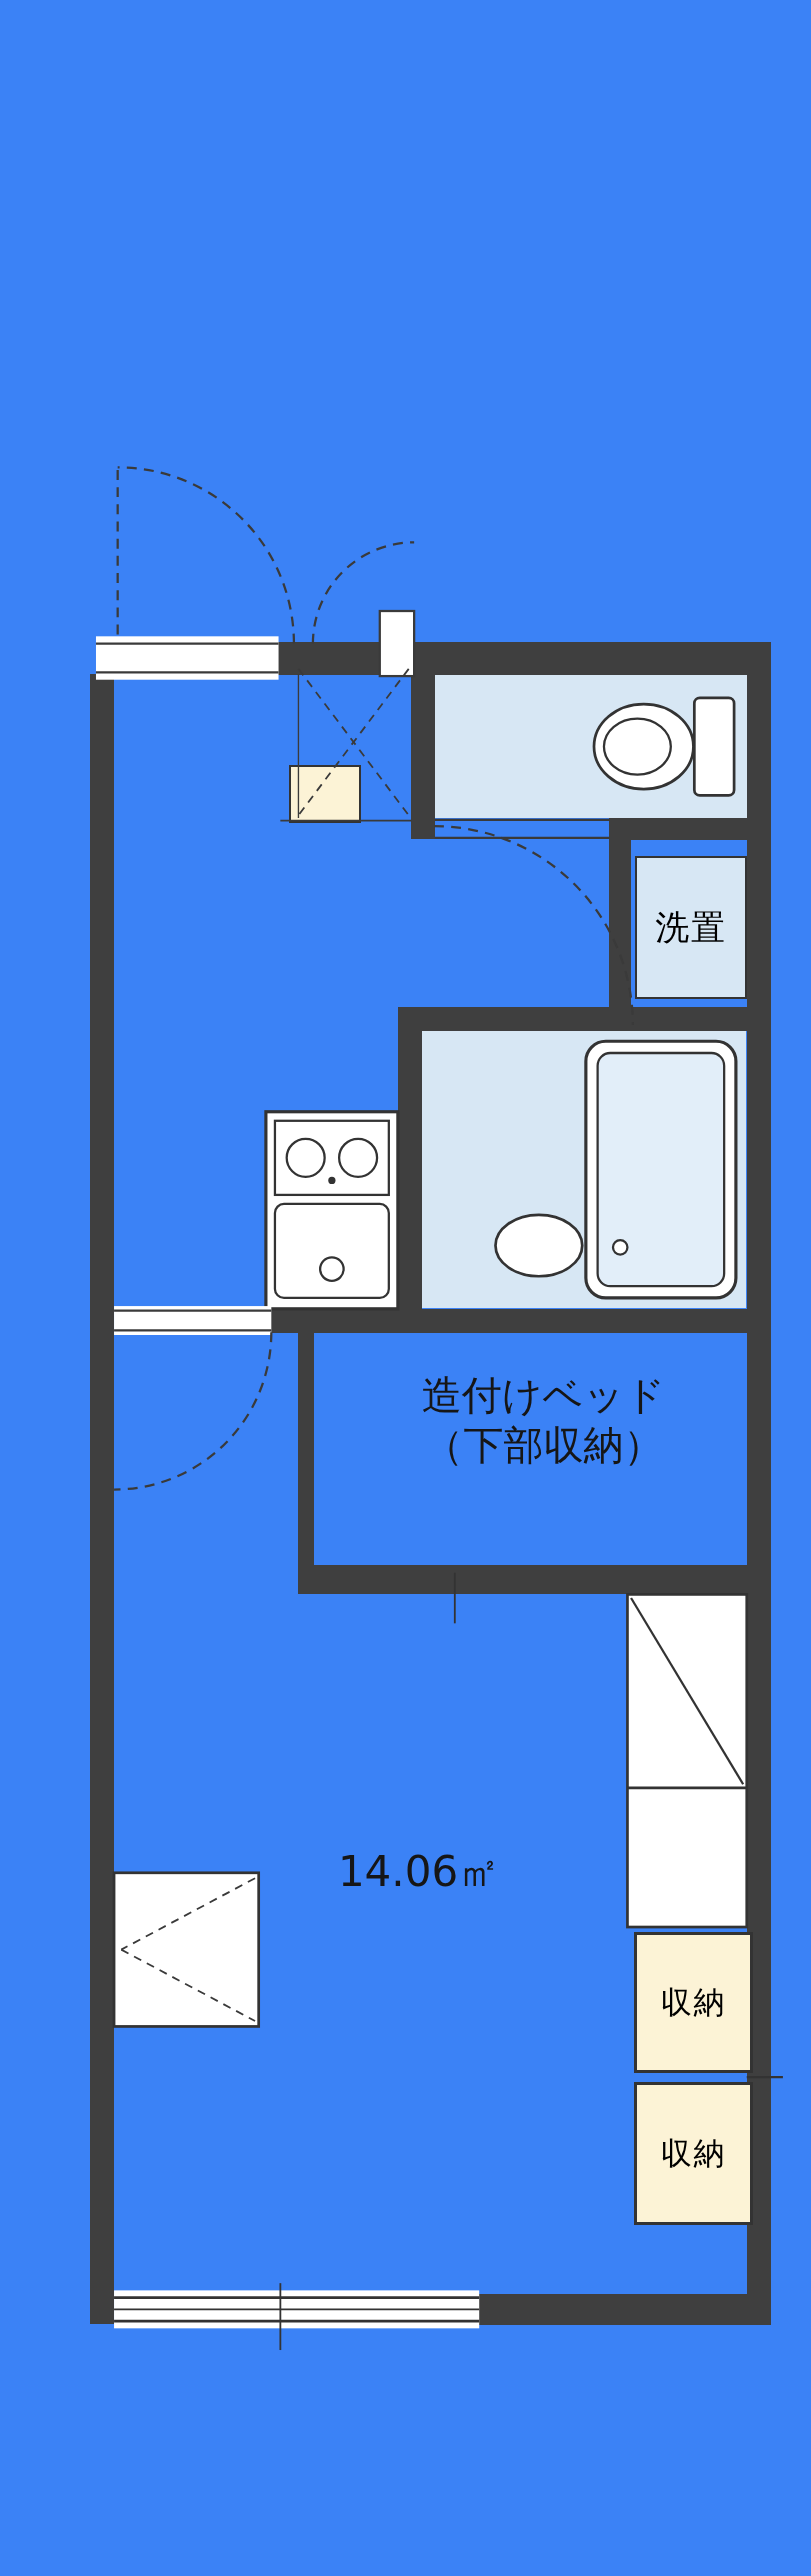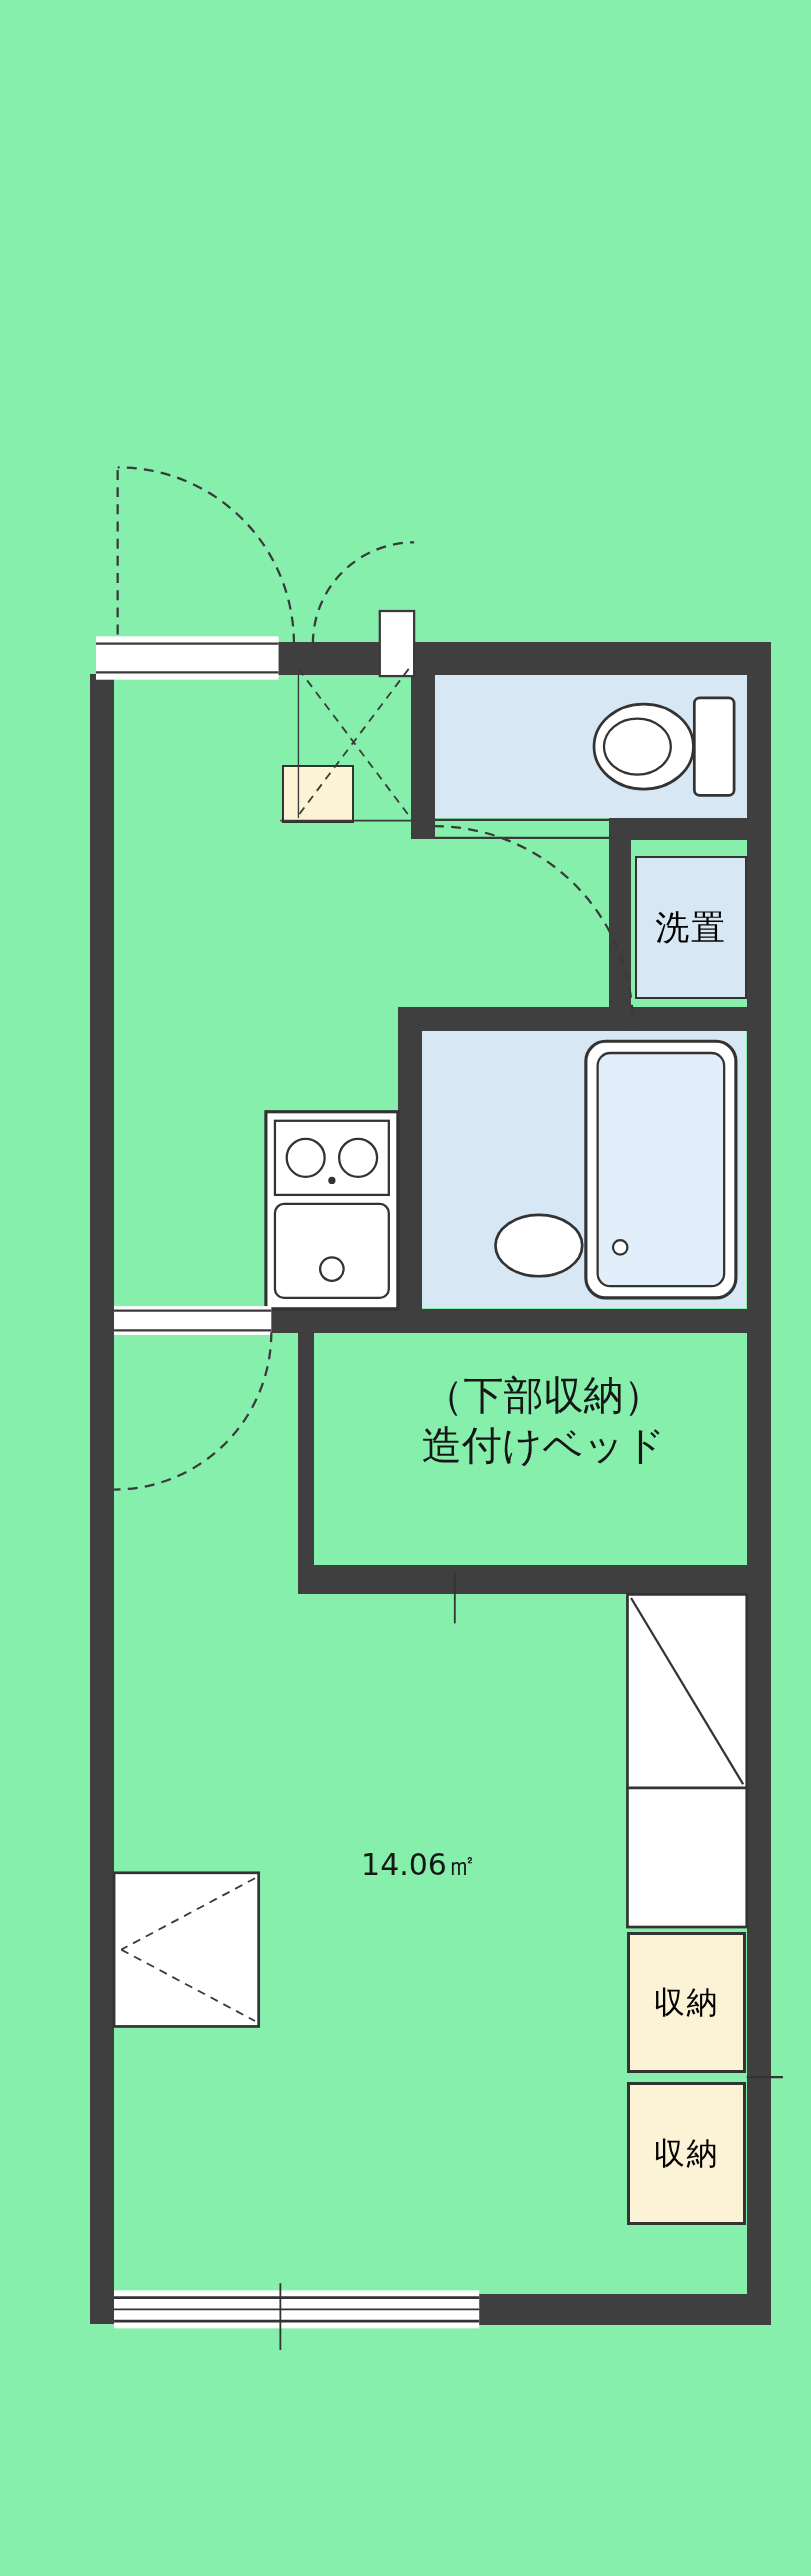--- a/index.html
+++ b/index.html
@@ -3,34 +3,34 @@
 <meta charset="utf-8">
 <style>
   :root{
     --wall:#3f3f3f;
     --line:#333333;
     --water:#d7e7f4;
     --cream:#fcf3d6;
   }
   html,body{margin:0;padding:0;background:#fff;}
   .canvas{
-    position:relative;width:812px;height:2576px;background:#86efac;
+    position:relative;width:812px;height:2576px;background:#3b82f6;
     font-family:"DejaVu Sans","Liberation Sans",sans-serif;overflow:hidden;
   }
   .wall{position:absolute;background:var(--wall);}
   .room{position:absolute;}
   .blue{background:var(--water);}
   .box-blue{position:absolute;background:var(--water);border:2.7px solid var(--line);box-sizing:border-box;display:flex;align-items:center;justify-content:center;}
-  .box-cream{position:absolute;background:var(--cream);border:3.6px solid var(--line);box-sizing:border-box;display:flex;align-items:center;justify-content:center;}
+  .box-cream{position:absolute;background:var(--cream);border:3.6px solid var(--line);box-sizing:border-box;display:flex;align-items:center;justify-content:center;margin-left:7px;}
   .label{position:absolute;color:#161616;text-align:center;line-height:1.25;}
   .lbl-laundry{font-size:34px;letter-spacing:1.8px;}
   .lbl-storage{font-size:31px;letter-spacing:1.8px;}
   .lbl-bed{font-size:40px;}
   .lbl-room-name{font-size:56px;letter-spacing:5.4px;}
-  .lbl-room-area{font-size:30px;}
+  .lbl-room-area{font-size:42px;}
   svg.overlay{position:absolute;left:0;top:0;}
 </style>
 </head>
 <body>
 
 <div class="canvas">
 
   <div class="room blue" style="left:435px;top:674px;width:312px;height:144px;"></div>
   <div class="room blue" style="left:421px;top:1030px;width:325px;height:278px;"></div>
 
@@ -137,22 +137,22 @@
       <line x1="126" y1="2555" x2="530" y2="2555" stroke="#333333" stroke-width="2"></line>
       <line x1="126" y1="2568" x2="530" y2="2568" stroke="#333333" stroke-width="3"></line>
       <line x1="310" y1="2526" x2="310" y2="2600" stroke="#333333" stroke-width="2"></line>
     </g>
 
     <line x1="503" y1="1740" x2="503" y2="1796" stroke="#333333" stroke-width="2"></line>
     <line x1="826" y1="2298" x2="866" y2="2298" stroke="#333333" stroke-width="2.5"></line>
   </svg>
 
   <div class="label lbl-bed" style="left:322px;top:1370px;width:443px;">
+    <div>造付けベッド</div>
     <div>（下部収納）</div>
-    <div>造付けベッド</div>
   </div>
 
   <div class="label" style="left:211px;top:1837px;width:416px;">
     <div class="lbl-room-area" style="margin-top:9px;">14.06㎡</div>
   </div>
 
 </div>
 
 
 </body></html>

